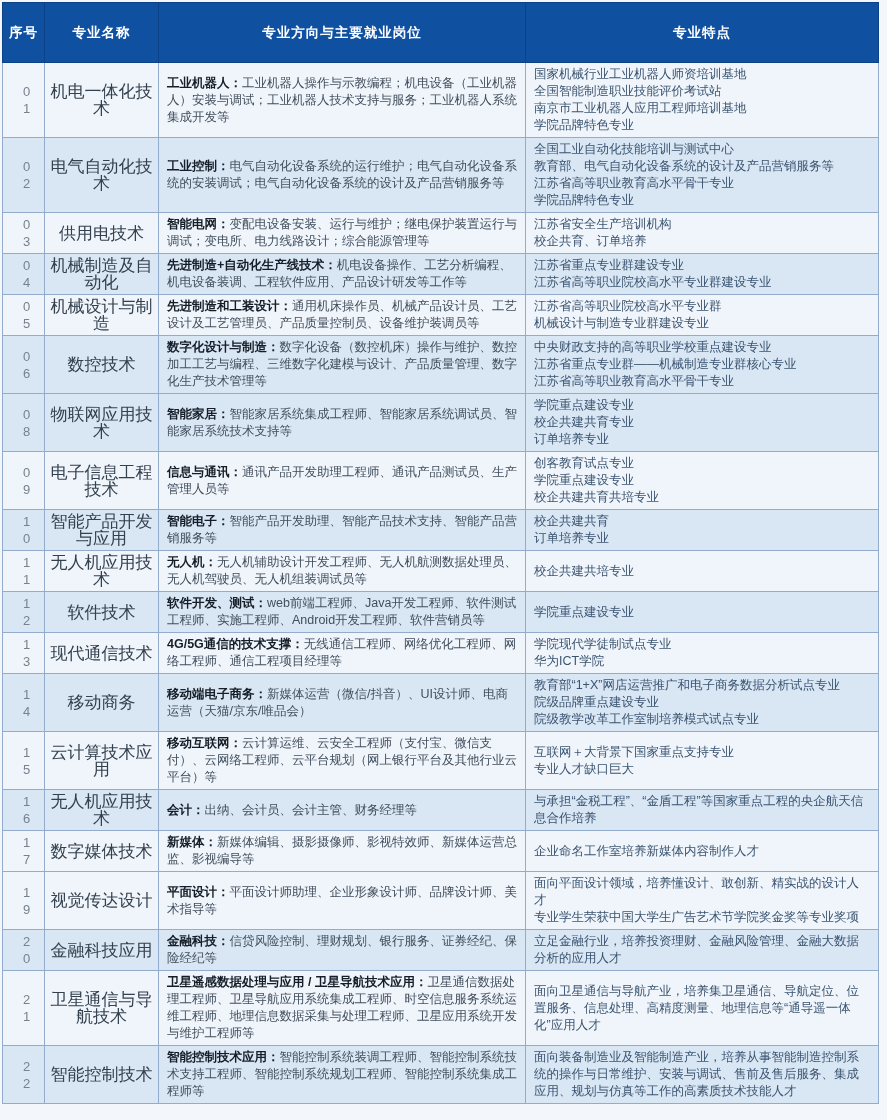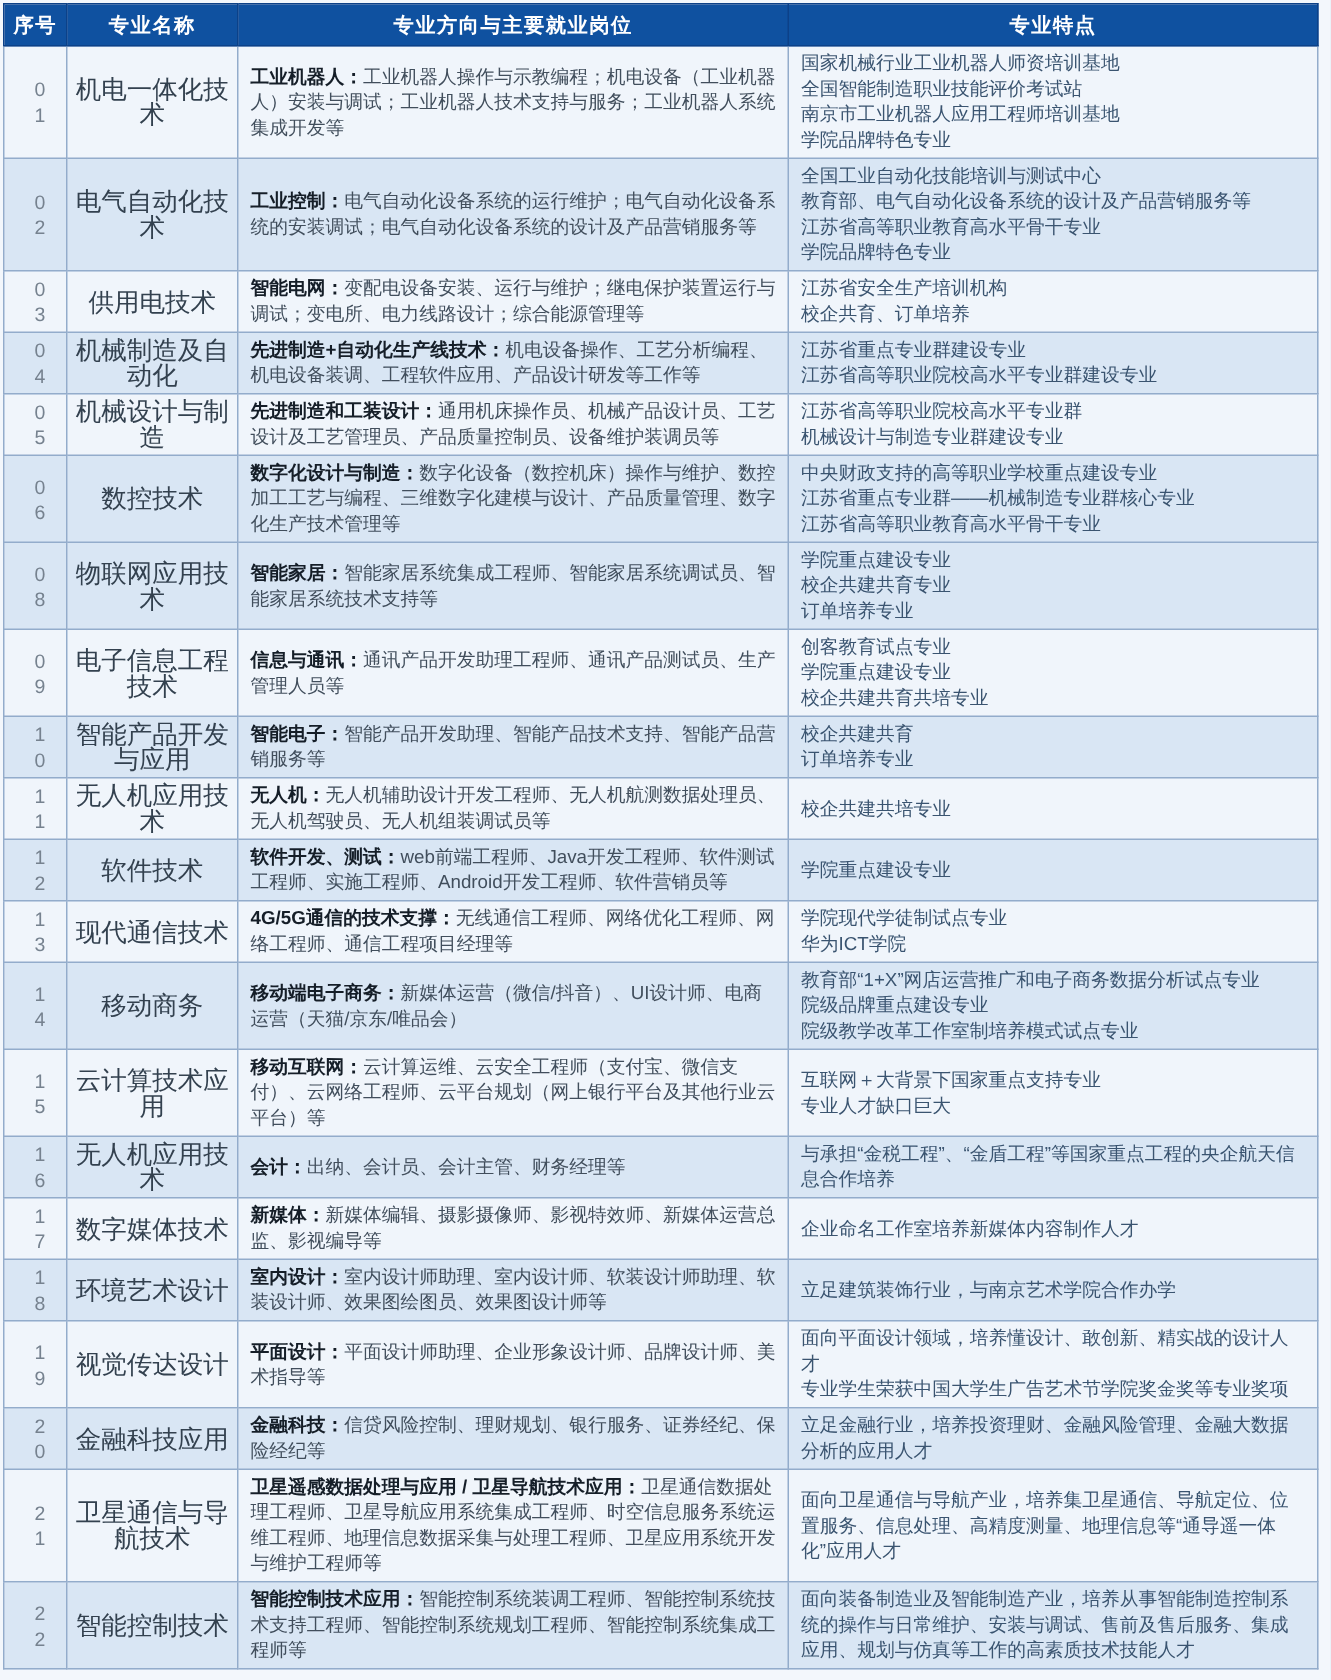--- a/index.html
+++ b/index.html
@@ -20,21 +20,21 @@
     table-layout:fixed;
     width:876px;
     border:1px solid #5f82aa;
   }
   th{
     background:var(--header-bg,#0f51a0);
     color:var(--header-text,#ffffff);
     font-weight:bold;
     font-size:13.5px;
     height:25px;
-    padding:1px 2px;
+    padding:17px 2px;
     border:1px solid #0c4188;
     text-align:center;
     letter-spacing:1px;
   }
   td{
     border:1px solid #93accb;
     padding:3px 8px;
     vertical-align:middle;
     font-size:12.5px;
     line-height:17px;
@@ -224,28 +224,20 @@
           </td>
         </tr>
         <tr class="odd">
           <td class="no">17</td>
           <td class="major">数字媒体技术</td>
           <td class="jobs"><span class="lead">新媒体：</span>新媒体编辑、摄影摄像师、影视特效师、新媒体运营总监、影视编导等</td>
           <td class="features">
             <div class="feature-line">企业命名工作室培养新媒体内容制作人才</div>
           </td>
         </tr>
-        <tr class="even">
-          <td class="no">18</td>
-          <td class="major">环境艺术设计</td>
-          <td class="jobs"><span class="lead">室内设计：</span>室内设计师助理、室内设计师、软装设计师助理、软装设计师、效果图绘图员、效果图设计师等</td>
-          <td class="features">
-            <div class="feature-line">立足建筑装饰行业，与南京艺术学院合作办学</div>
-          </td>
-        </tr>
         <tr class="odd">
           <td class="no">19</td>
           <td class="major">视觉传达设计</td>
           <td class="jobs"><span class="lead">平面设计：</span>平面设计师助理、企业形象设计师、品牌设计师、美术指导等</td>
           <td class="features">
             <div class="feature-line">面向平面设计领域，培养懂设计、敢创新、精实战的设计人才</div>
             <div class="feature-line">专业学生荣获中国大学生广告艺术节学院奖金奖等专业奖项</div>
           </td>
         </tr>
         <tr class="even">

